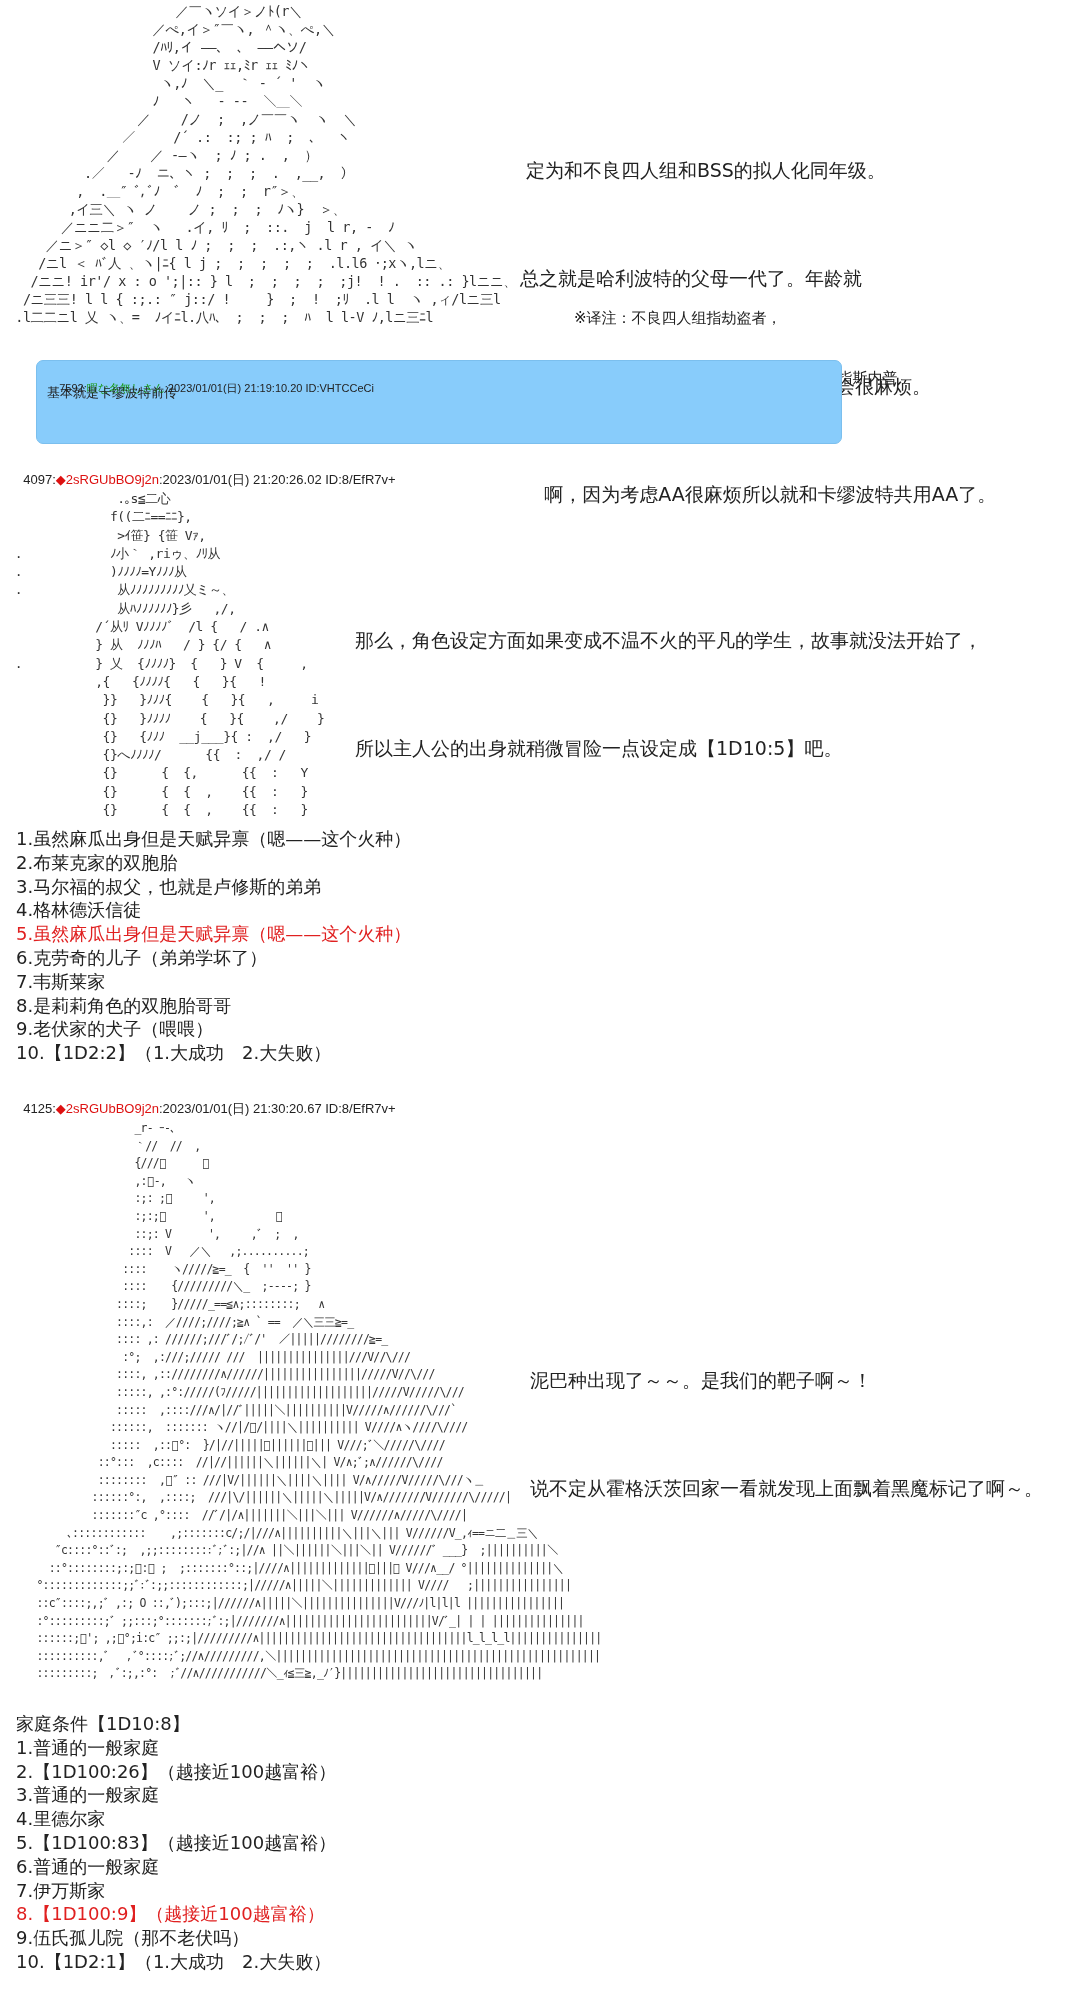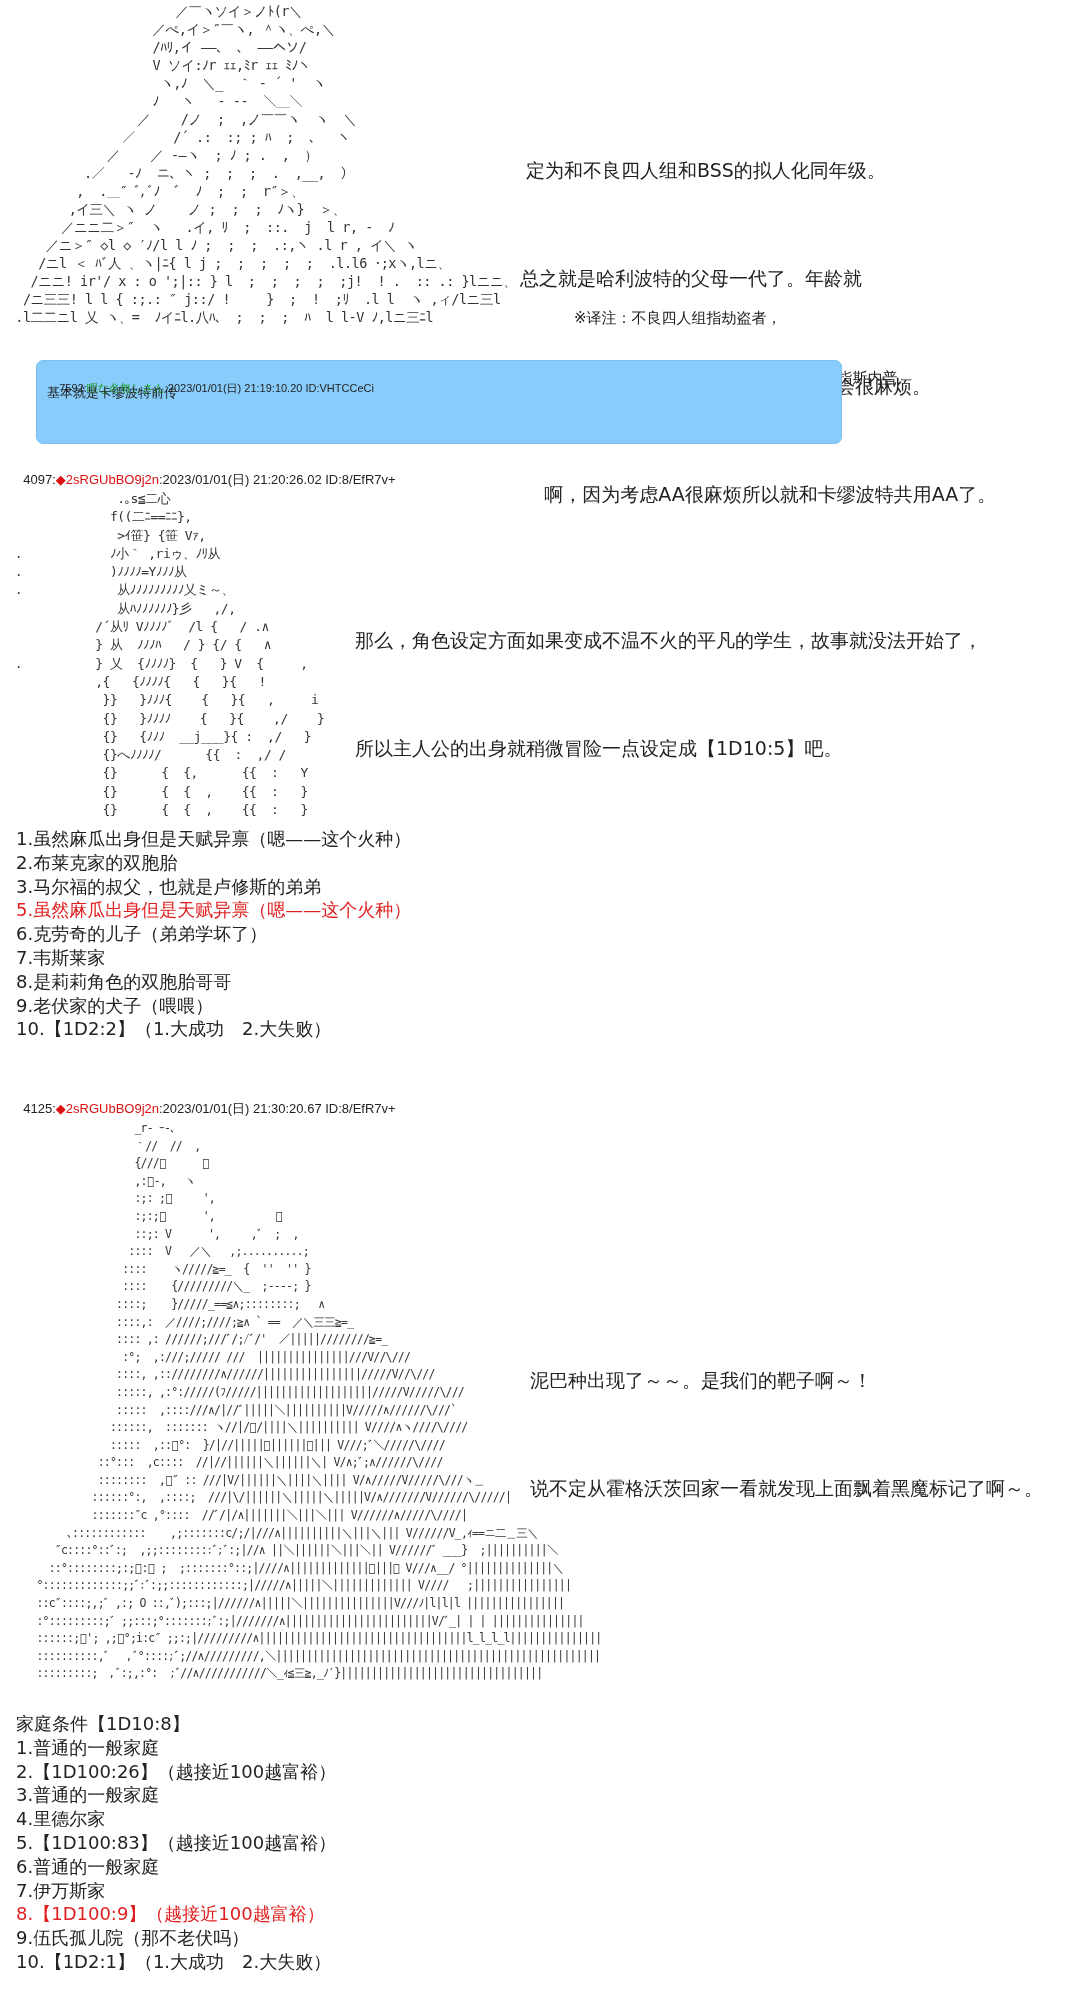--- a/index.html
+++ b/index.html
@@ -87,20 +87,21 @@
 
 <div class="dialog" style="left:355px; top:550px;">
   <div>那么，角色设定方面如果变成不温不火的平凡的学生，故事就没法开始了，</div>
   <div>所以主人公的出身就稍微冒险一点设定成【1D10:5】吧。</div>
 </div>
 
 <div class="list" style="top:827px;">
   <div>1.虽然麻瓜出身但是天赋异禀（嗯——这个火种）</div>
   <div>2.布莱克家的双胞胎</div>
   <div>3.马尔福的叔父，也就是卢修斯的弟弟</div>
+  <div>4.格林德沃信徒</div>
   <div class="red">5.虽然麻瓜出身但是天赋异禀（嗯——这个火种）</div>
   <div>6.克劳奇的儿子（弟弟学坏了）</div>
   <div>7.韦斯莱家</div>
   <div>8.是莉莉角色的双胞胎哥哥</div>
   <div>9.老伏家的犬子（喂喂）</div>
   <div>10.【1D2:2】（1.大成功　2.大失败）</div>
 </div>
 
 <div class="post-header" style="left:16px; top:1085px;">
   <span>4125:</span><span class="diamond">◆</span><span class="trip">2sRGUbBO9j2n</span><span>:2023/01/01(日) 21:30:20.67 ID:8/EfR7v+</span>

